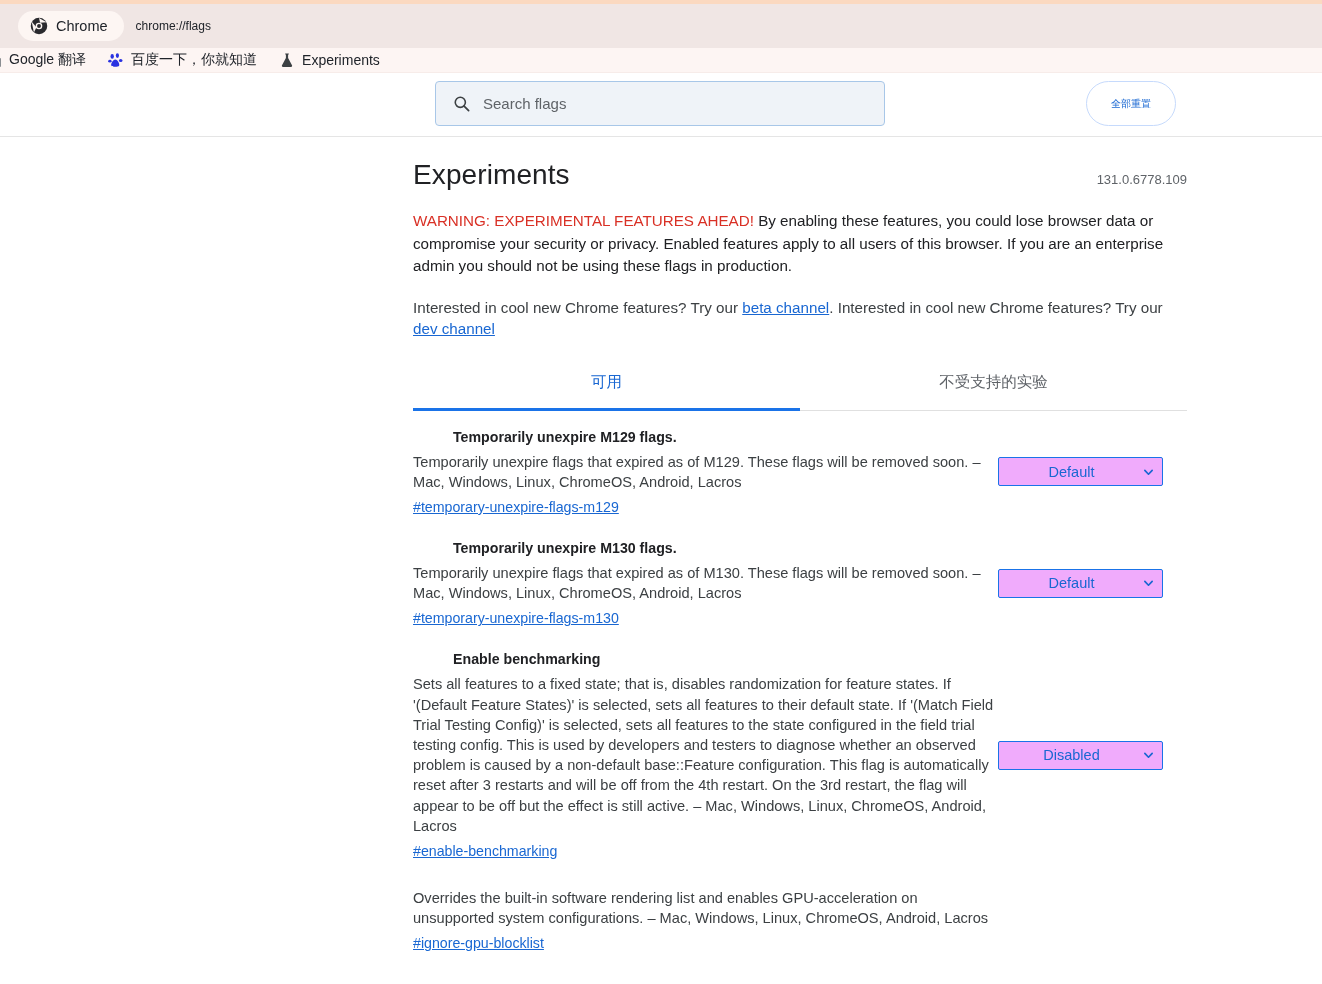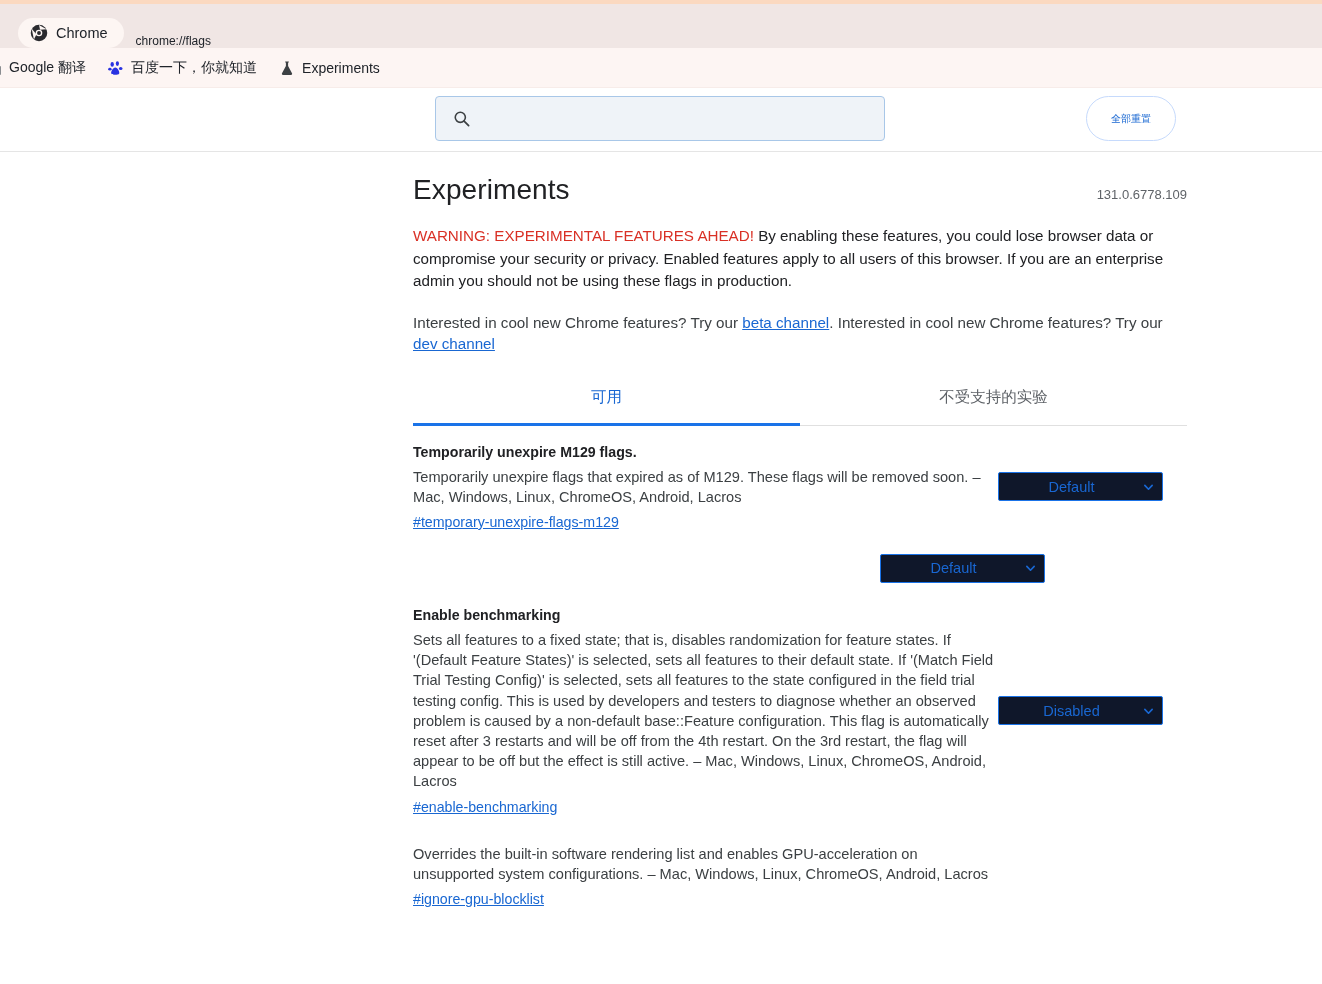--- a/index.html
+++ b/index.html
@@ -14,21 +14,21 @@
   
   #browser-top-accent {
     height: 4px;
     background: #FBD9C0;
     width: 100%;
   }
   #tab-strip {
     height: 44px;
     background: #F0E6E4;
     display: flex;
-    align-items: flex-end;
+    align-items: center;
     padding-left: 18px;
     gap: 0px;
   }
   .tab-pill {
     display: flex;
     align-items: center;
     gap: 8px;
     background: #FDF6F3;
     border-radius: 16px;
     padding: 6px 16px 6px 12px;
@@ -41,21 +41,21 @@
   }
   #tab-url {
     font-size: 12px;
     color: #20242a;
     margin-left: 12px;
     white-space: nowrap;
   }
   .chrome-glyph { width: 18px; height: 18px; display: block; }
 
   #bookmark-bar {
-    height: 40px;
+    height: 25px;
     background: #FDF5F3;
     display: flex;
     align-items: center;
     gap: 22px;
     padding-left: 0px;
     border-bottom: 1px solid #F7ECE9;
     overflow: hidden;
   }
   .bookmark-item {
     display: flex;
@@ -193,20 +193,21 @@
     align-items: flex-start;
     padding-top: 17px;
     padding-bottom: 6px;
   }
   .flag-text { width: 585px; flex: none; }
   .flag-name {
     font-size: 14.2px;
     font-weight: bold;
     color: #202124;
     line-height: 19px;
+    margin-left: 40px;
   }
   .flag-desc {
     margin-top: 5px;
     font-size: 14.6px;
     line-height: 20.2px;
     color: #3c4043;
   }
   .flag-anchor {
     display: inline-block;
     margin-top: 7px;
@@ -222,21 +223,21 @@
     align-items: center;
     justify-content: flex-end;
     align-self: center;
     padding-right: 142px;
   }
   .flag-select {
     width: 165px;
     height: 29px;
     border: 1px solid #1A73E8;
     border-radius: 2px;
-    background: #0f172a;
+    background: #f0abfc;
     color: #1967D2;
     font-size: 14.5px;
     font-family: "Liberation Sans", sans-serif;
     text-align: center;
     text-align-last: center;
     -webkit-appearance: none;
     appearance: none;
     padding-right: 18px;
     cursor: pointer;
   }
@@ -296,20 +297,21 @@
     <span>Experiments</span>
   </div>
 </div>
 
 <div id="flags-header">
   <div id="search-wrap">
     <svg width="19" height="19" viewBox="0 0 24 24">
       <circle cx="10.5" cy="10.5" r="6.4" fill="none" stroke="#3c4043" stroke-width="2"></circle>
       <line x1="15.3" y1="15.3" x2="21" y2="21" stroke="#3c4043" stroke-width="2.2" stroke-linecap="round"></line>
     </svg>
+    <input id="search-input" type="text" placeholder="Search flags" style="">
   </div>
   <button id="reset-all-button">全部重置</button>
 </div>
 
 <div id="content">
   <div id="content-inner">
 
     <div id="title-row">
       <div id="page-title">Experiments</div>
       <div id="version-text">131.0.6778.109</div>
@@ -340,20 +342,25 @@
             <option>Default</option>
           </select>
           <svg class="select-chev" viewBox="0 0 12 12">
             <path d="M2 4.2 L6 8.4 L10 4.2" fill="none" stroke="#1967D2" stroke-width="1.8" stroke-linecap="round" stroke-linejoin="round"></path>
           </svg>
         </span>
       </div>
     </div>
 
     <div class="flag-row">
+      <div class="flag-text">
+        <div class="flag-name">Temporarily unexpire M130 flags.</div>
+        <div class="flag-desc">Temporarily unexpire flags that expired as of M130. These flags will be removed soon. – Mac, Windows, Linux, ChromeOS, Android, Lacros</div>
+        <a class="flag-anchor">#temporary-unexpire-flags-m130</a>
+      </div>
       <div class="flag-select-cell">
         <span class="select-shell">
           <select class="flag-select">
             <option>Default</option>
           </select>
           <svg class="select-chev" viewBox="0 0 12 12">
             <path d="M2 4.2 L6 8.4 L10 4.2" fill="none" stroke="#1967D2" stroke-width="1.8" stroke-linecap="round" stroke-linejoin="round"></path>
           </svg>
         </span>
       </div>

